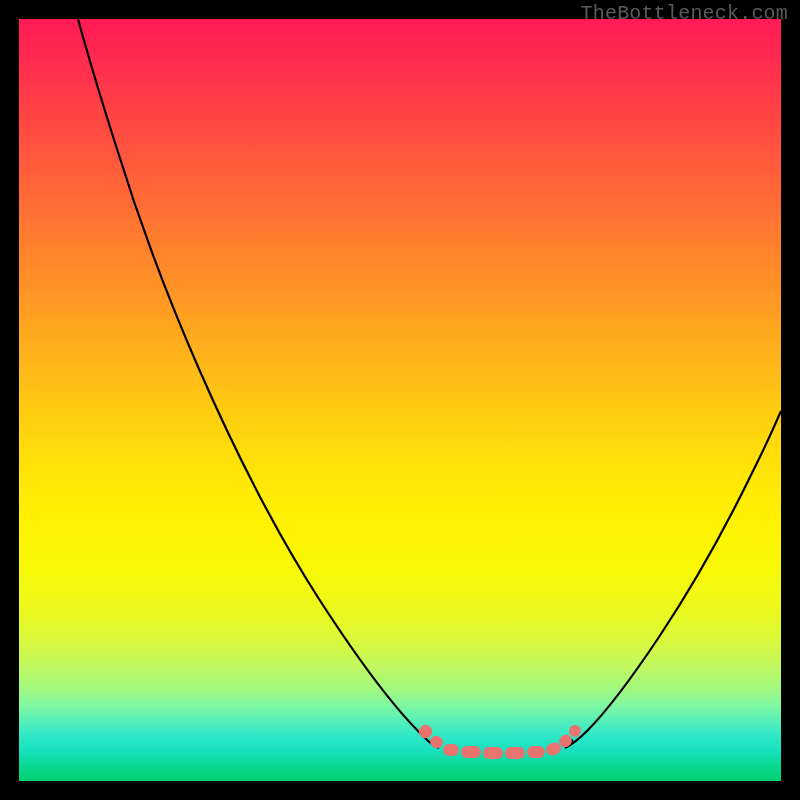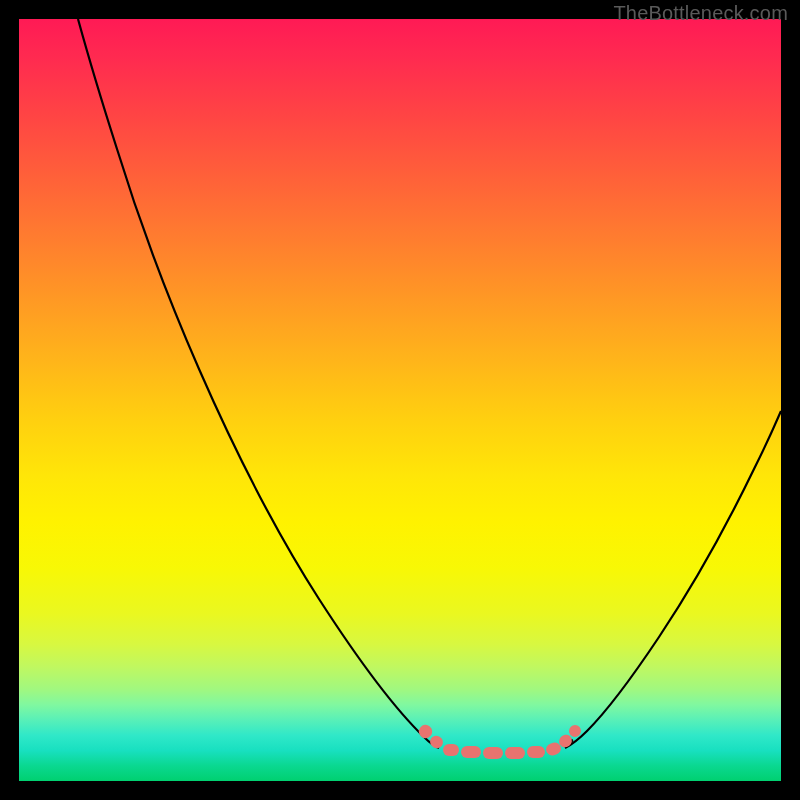--- a/index.html
+++ b/index.html
@@ -37,21 +37,21 @@
       #30e8c8 94%,
       #18e0c0 96%,
       #0ad890 98%,
       #00d070 100%
     );
   }
   .watermark {
     position: absolute;
     top: 2px;
     right: 12px;
-    font-family: Liberation Sans, sans-serif;
+    font-family: Liberation Mono, monospace;
     font-size: 20px;
     color: #5a5a5a;
     font-weight: 500;
     letter-spacing: 0.2px;
   }
   svg.curve-layer {
     position: absolute;
     left: 0;
     top: 0;
     width: 762px;

